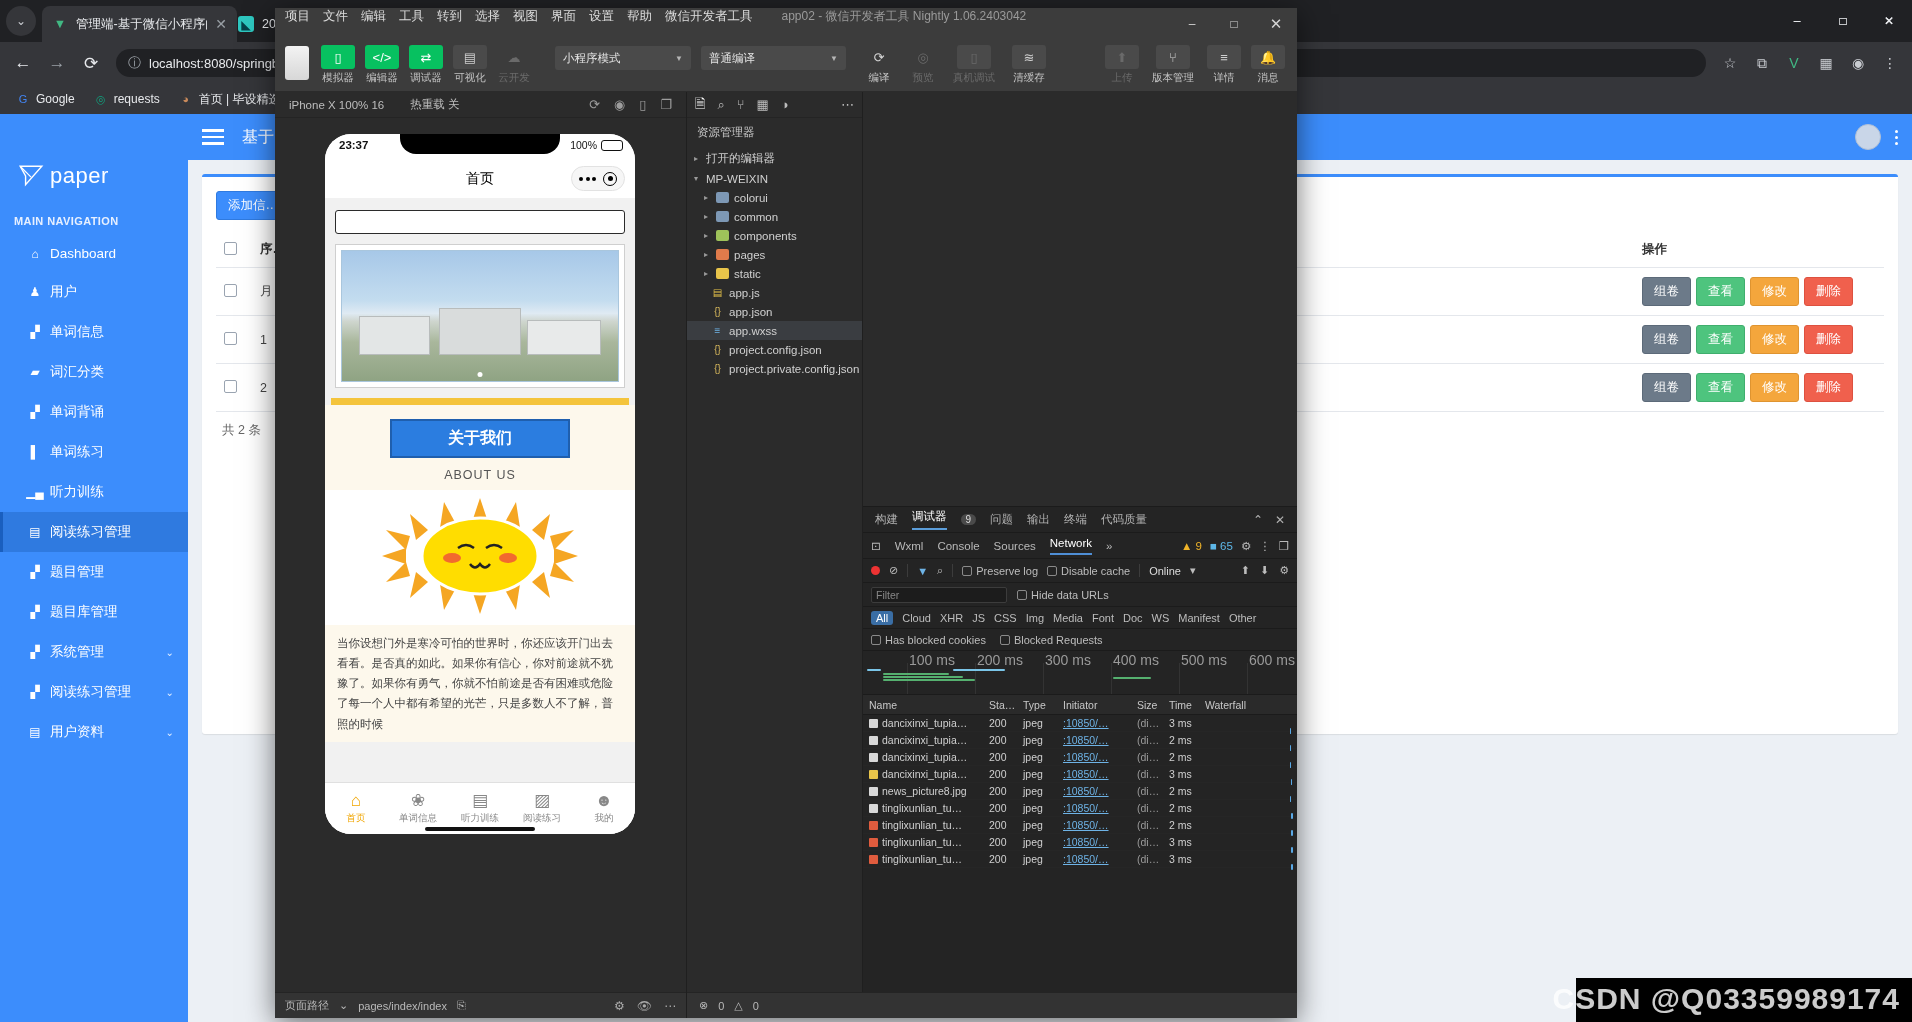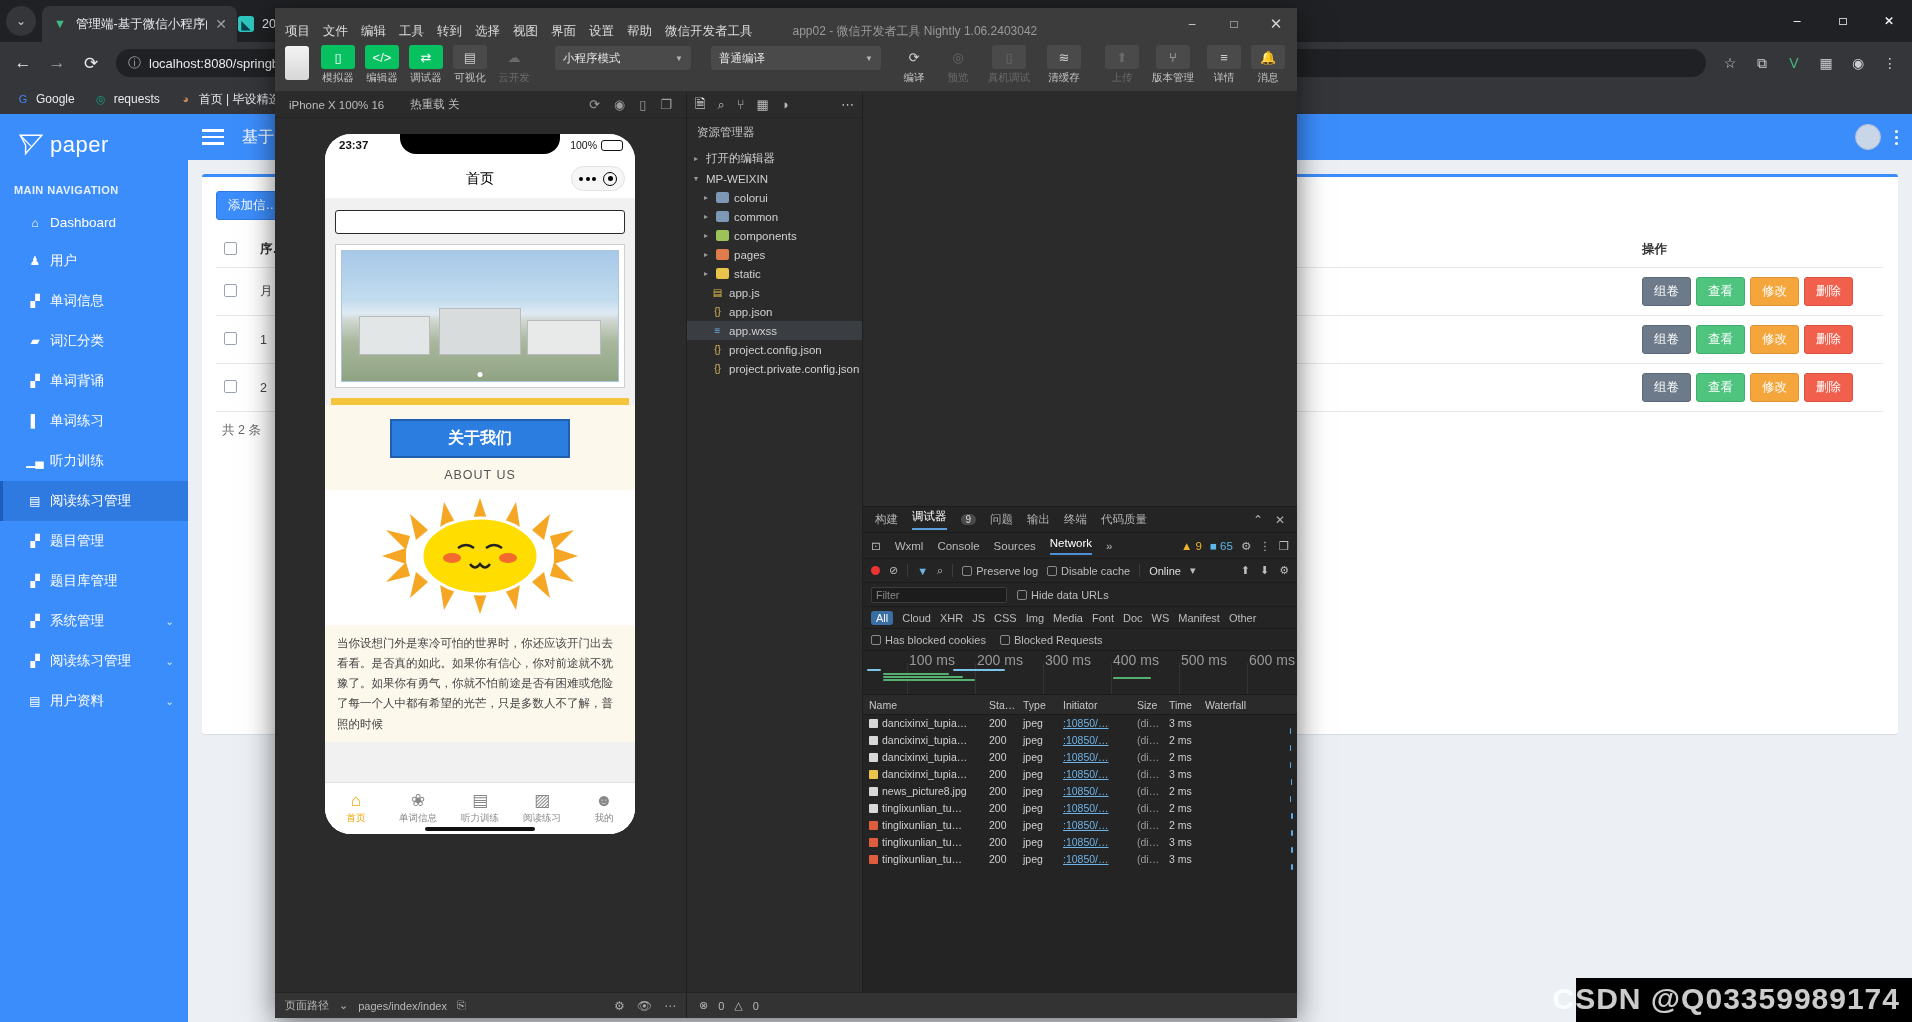--- a/index.html
+++ b/index.html
@@ -49,21 +49,21 @@
   .bm { display:flex; align-items:center; gap:5px; padding:3px 7px; border-radius:4px; white-space:nowrap; }
   .bm .bm-ico { width:16px; height:16px; display:flex; align-items:center; justify-content:center; font-size:11px; }
 
   
   #webpage { position:absolute; top:114px; left:0; right:0; bottom:0; background:#ecf0f5; overflow:hidden; }
 
   #sidebar {
     position:absolute; left:0; top:0; bottom:0; width:188px;
     background:#3c8dfc; color:#fff; padding-top:14px;
   }
-  .logo { display:flex; align-items:center; gap:6px; padding:4px 0 4px 18px; font-size:22px; font-weight:300; letter-spacing:.5px; }
+  .logo { display:flex; align-items:center; gap:6px; padding:4px 0 4px 18px; font-size:22px; font-weight:300; letter-spacing:.5px;margin-top:31px; }
   .logo svg { width:26px; height:26px; }
   .navhead { padding:22px 0 8px 14px; font-size:11px; font-weight:bold; letter-spacing:.4px; color:#e7f0ff; }
   .navitem { position:relative; display:flex; align-items:center; gap:8px; padding:11px 14px 11px 28px; font-size:13.5px; color:#ffffff; white-space:nowrap; }
   .navitem .ni-ico { width:14px; flex:0 0 14px; display:flex; align-items:center; justify-content:center; font-size:12px; }
   .navitem .ni-caret { margin-left:auto; font-size:10px; opacity:.85; }
   .navitem.active { background:#2f7ae0; box-shadow:inset 3px 0 0 #1a5fbf; }
   .navitem.active::after {
     content:""; position:absolute; right:-22px; top:50%; transform:translateY(-50%);
     border:11px solid transparent; border-left-color:#2f7ae0;
   }
@@ -95,21 +95,21 @@
   .cbx { width:13px; height:13px; border:1px solid #9aa4b1; border-radius:2px; background:#fff; display:inline-block; }
   .actions-cell { display:flex; gap:5px; }
   .total { padding:10px 6px; font-size:12.5px; color:#666; }
 
   
   #devtools {
     position:absolute; left:275px; top:8px; width:1022px; height:1010px;
     background:#2b2b2b; color:#cfcfcf; box-shadow:0 6px 28px rgba(0,0,0,.55);
     font-size:12px; overflow:hidden;
   }
-  .dt-title { height:32px; background:#3c3c3c; display:flex; align-items:flex-end; padding-left:10px; gap:12px; }
+  .dt-title { height:32px; background:#3c3c3c; display:flex; align-items:flex-start; padding-left:10px; gap:1px; }
   .dt-menu { display:flex; gap:13px; font-size:12.5px; color:#ddd; }
   .dt-appname { margin-left:28px; color:#9a9a9a; font-size:12px; white-space:nowrap; }
   .dt-wctl { margin-left:auto; display:flex; }
   .dt-wctl div { width:42px; height:32px; display:flex; align-items:center; justify-content:center; color:#d4d4d4; font-size:12px; }
   .dt-wctl div.close-x { font-size:15px; }
 
   .dt-toolbar { height:52px; background:#3c3c3c; display:flex; align-items:flex-start; padding:5px 10px 0 10px; gap:6px; border-bottom:1px solid #2b2b2b; position:relative; }
   .tool {
     width:38px; display:flex; flex-direction:column; align-items:center; gap:2px;
   }
@@ -518,21 +518,21 @@
     </div>
     <div class="tool">
       <div class="t-box dim">☁</div>
       <div class="t-lbl dim">云开发</div>
     </div>
 
     <div class="dt-select" style="width:136px; margin-left:16px;">
       <span>小程序模式</span>
       <span class="caret">▼</span>
     </div>
-    <div class="dt-select" style="width:170px; margin-left:14px;">
+    <div class="dt-select" style="width:145px; margin-left:4px;">
       <span>普通编译</span>
       <span class="caret">▼</span>
     </div>
 
     <div class="tool" style="margin-left:8px;">
       <div class="t-box" style="background:transparent;color:#d4d4d4;">⟳</div>
       <div class="t-lbl">编译</div>
     </div>
     <div class="tool">
       <div class="t-box" style="background:transparent;color:#6a6a6a;">◎</div>

